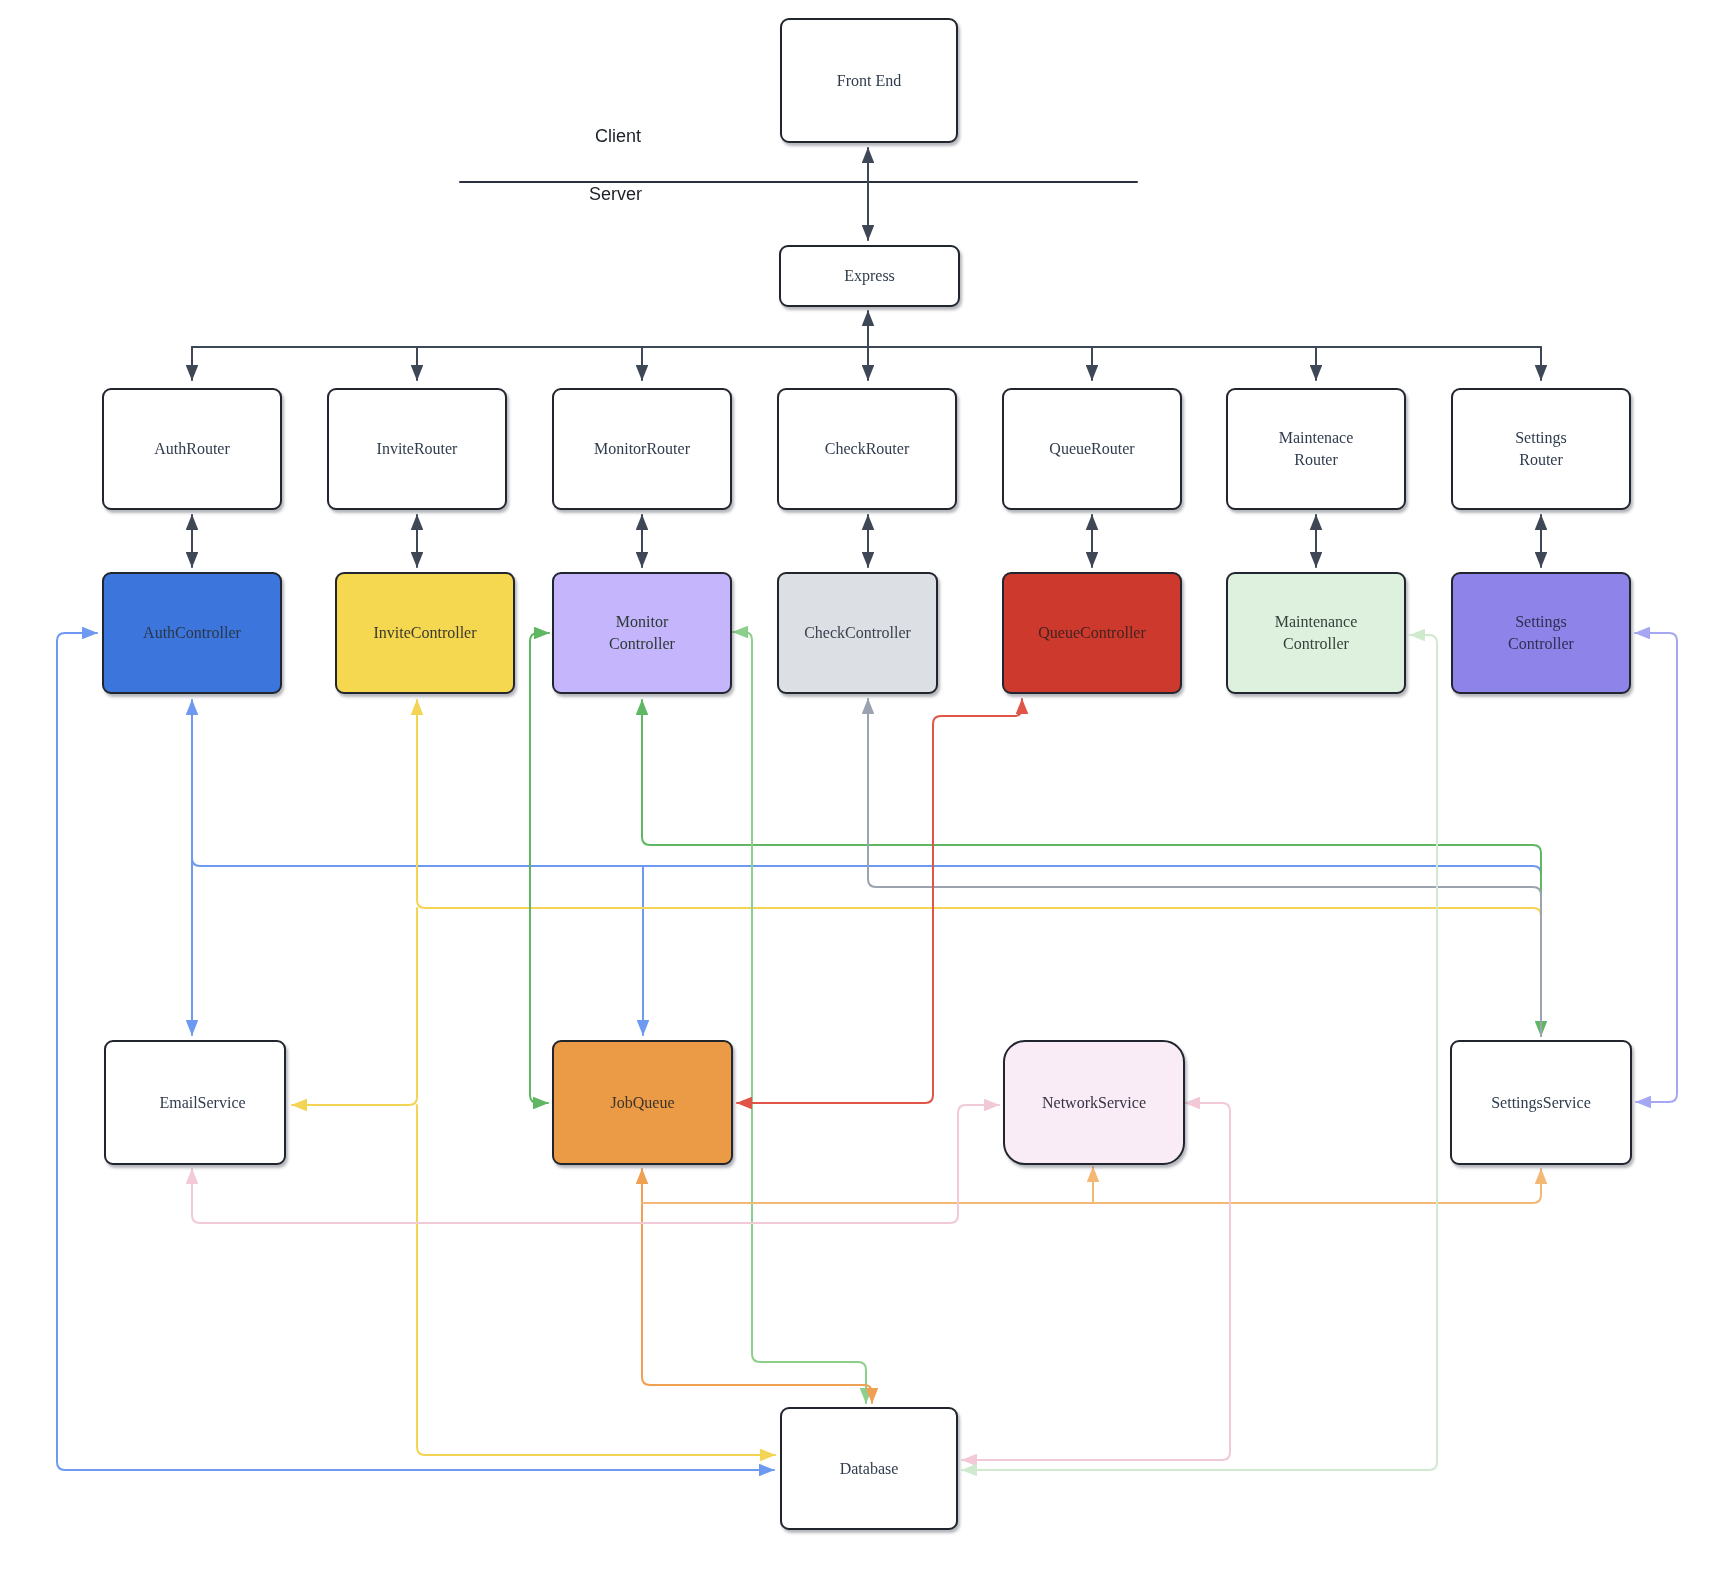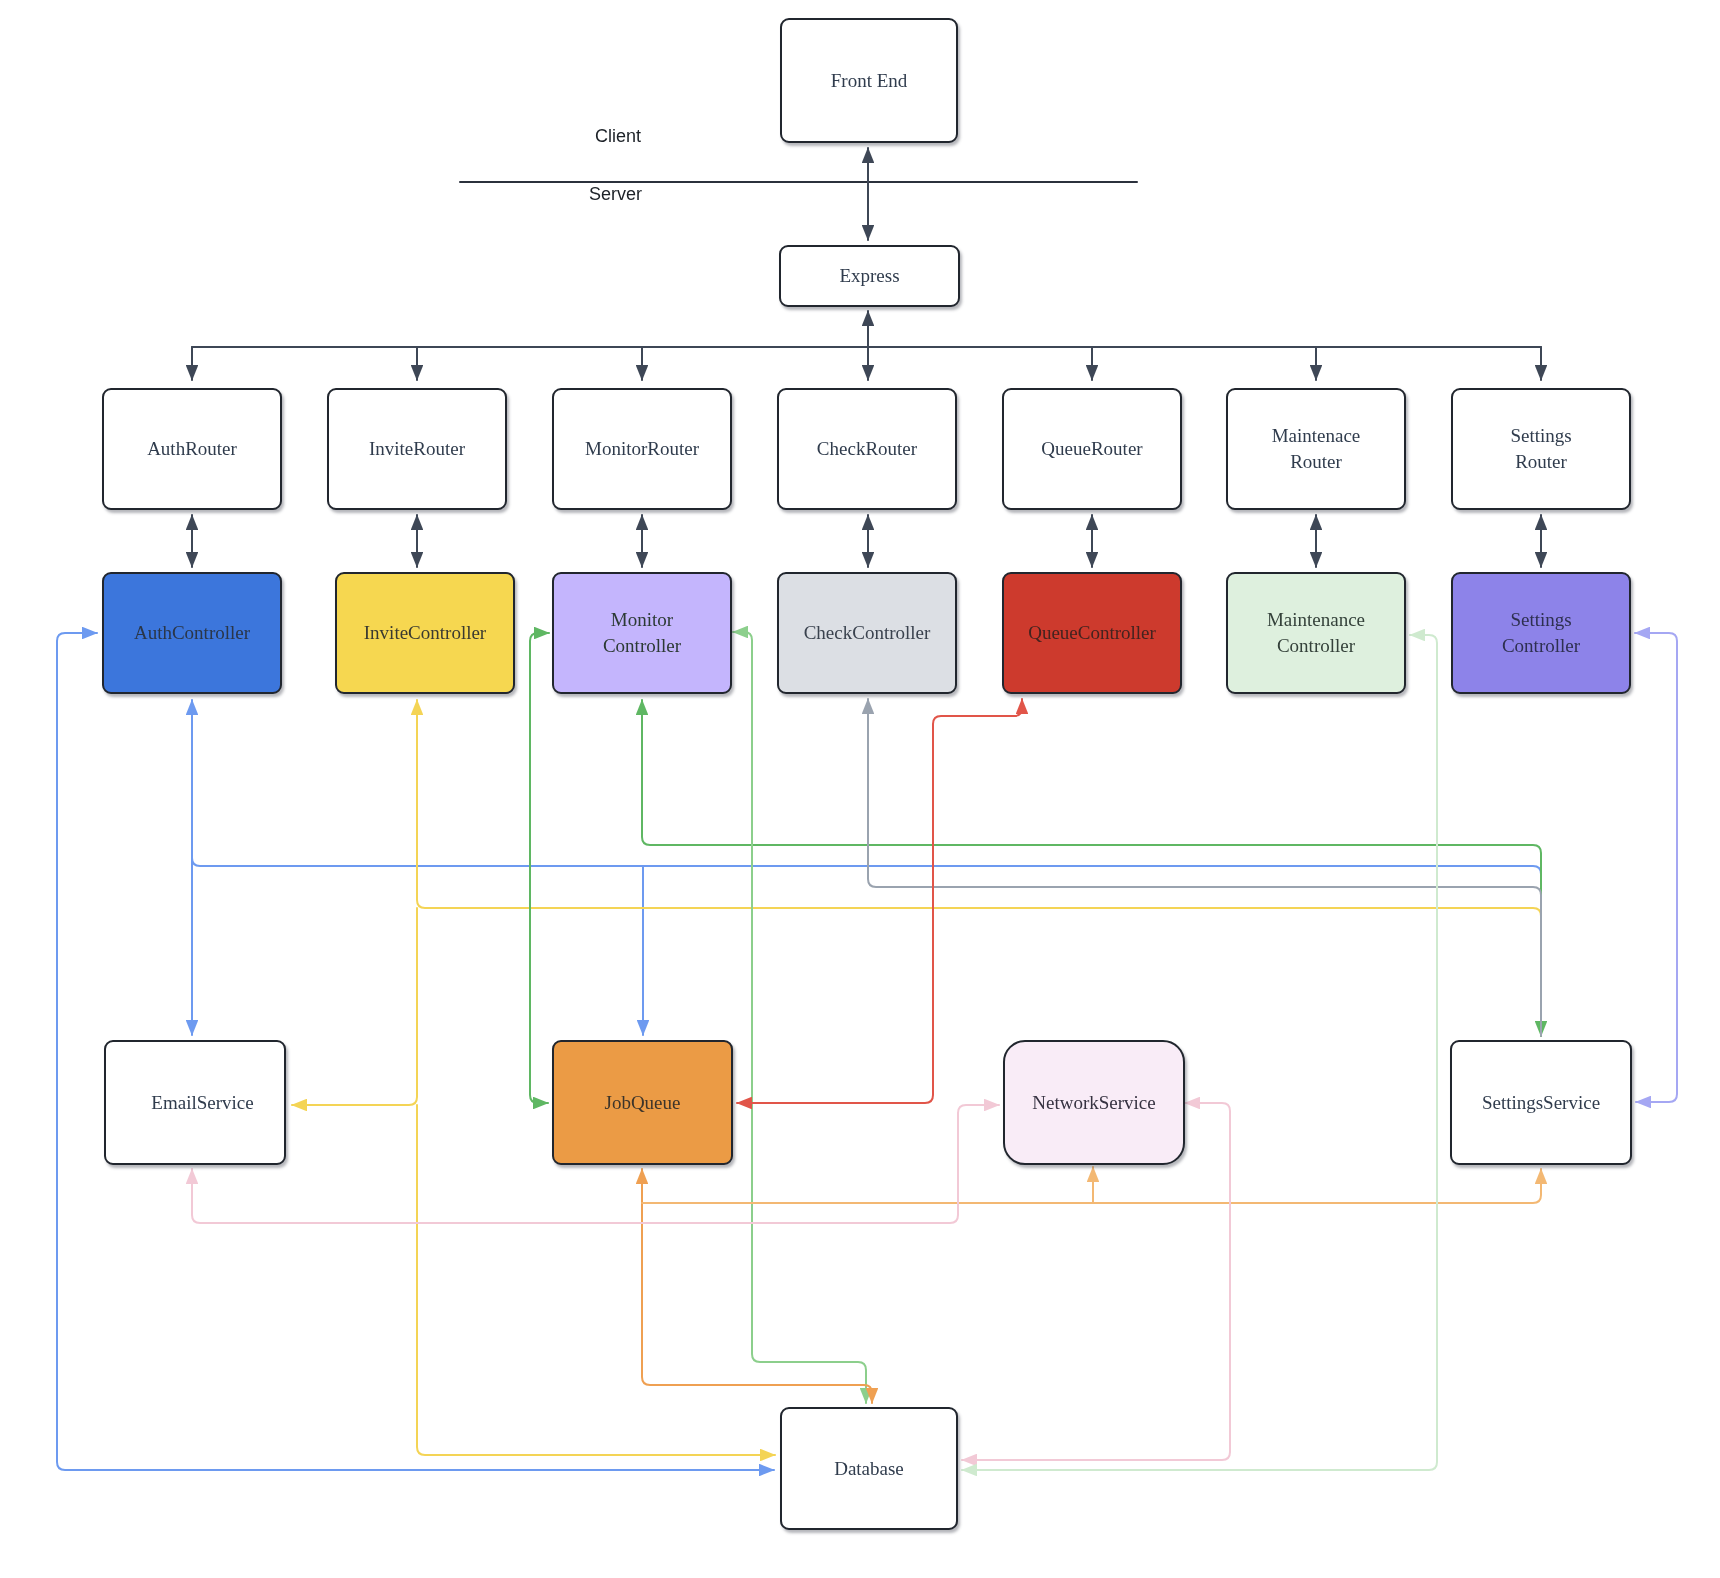--- a/index.html
+++ b/index.html
@@ -1,20 +1,20 @@
 <!DOCTYPE html>
 <html><head>
 <meta charset="utf-8">
 <style>
   html,body{margin:0;padding:0;background:#ffffff;}
   .stage{position:relative;width:1720px;height:1578px;background:#ffffff;overflow:hidden;}
   .edges{position:absolute;left:0;top:0;width:100%;height:100%;}
   .node{position:absolute;box-sizing:border-box;border:2px solid #21262e;border-radius:9px;
         display:flex;align-items:center;justify-content:center;text-align:center;
-        font-family:"Liberation Serif", serif;font-size:19px;line-height:1.35;color:#303c4d;
+        font-family:"Liberation Serif", serif;font-size:16px;line-height:1.35;color:#303c4d;
         white-space:pre-line;box-shadow:2px 3px 3px rgba(60,63,75,.38);}
   .zone-label{position:absolute;font-family:Liberation Sans, sans-serif;font-size:18px;color:#1c2127;}
   .client-label{left:595px;top:126px;}
   .server-label{left:589px;top:184px;}
 </style>
 </head>
 <body>
 
 <div class="stage">
   <svg class="edges" viewBox="0 0 1720 1578">
@@ -103,21 +103,21 @@
       <div class="node" style="left: 777px; top: 388px; width: 180px; height: 122px; background: rgb(255, 255, 255); color: rgb(48, 60, 77);"><span>CheckRouter</span></div>
       <div class="node" style="left: 1002px; top: 388px; width: 180px; height: 122px; background: rgb(255, 255, 255); color: rgb(48, 60, 77);"><span>QueueRouter</span></div>
       <div class="node" style="left: 1226px; top: 388px; width: 180px; height: 122px; background: rgb(255, 255, 255); color: rgb(48, 60, 77);"><span>Maintenace
 Router</span></div>
       <div class="node" style="left: 1451px; top: 388px; width: 180px; height: 122px; background: rgb(255, 255, 255); color: rgb(48, 60, 77);"><span>Settings
 Router</span></div>
       <div class="node" style="left: 102px; top: 572px; width: 180px; height: 122px; background: rgb(60, 118, 220); color: rgb(42, 54, 72);"><span>AuthController</span></div>
       <div class="node" style="left: 335px; top: 572px; width: 180px; height: 122px; background: rgb(246, 215, 80); color: rgb(58, 58, 48);"><span>InviteController</span></div>
       <div class="node" style="left: 552px; top: 572px; width: 180px; height: 122px; background: #c4b5fd; color: rgb(44, 58, 52);"><span>Monitor
 Controller</span></div>
-      <div class="node" style="left: 777px; top: 572px; width: 180px; height: 122px; background: rgb(220, 223, 228); color: rgb(58, 66, 78);"><span>CheckController</span></div>
+      <div class="node" style="left: 777px; top: 572px; width: 161px; height: 122px; background: rgb(220, 223, 228); color: rgb(58, 66, 78);"><span>CheckController</span></div>
       <div class="node" style="left: 1002px; top: 572px; width: 180px; height: 122px; background: rgb(205, 58, 45); color: rgb(67, 35, 31);"><span>QueueController</span></div>
       <div class="node" style="left: 1226px; top: 572px; width: 180px; height: 122px; background: rgb(222, 240, 222); color: rgb(52, 65, 58);"><span>Maintenance
 Controller</span></div>
       <div class="node" style="left: 1451px; top: 572px; width: 180px; height: 122px; background: rgb(141, 131, 233); color: rgb(46, 48, 80);"><span>Settings
 Controller</span></div>
       <div class="node" style="left: 104px; top: 1040px; width: 182px; height: 125px; background: rgb(255, 255, 255); color: rgb(48, 60, 77); padding-left: 15px;"><span>EmailService</span></div>
       <div class="node" style="left: 552px; top: 1040px; width: 181px; height: 125px; background: rgb(235, 155, 69); color: rgb(60, 52, 42);"><span>JobQueue</span></div>
       <div class="node" style="left: 1003px; top: 1040px; width: 182px; height: 125px; background: rgb(249, 236, 247); color: rgb(54, 50, 65); border-radius: 22px;"><span>NetworkService</span></div>
       <div class="node" style="left: 1450px; top: 1040px; width: 182px; height: 125px; background: rgb(255, 255, 255); color: rgb(48, 60, 77);"><span>SettingsService</span></div>
       <div class="node" style="left: 780px; top: 1407px; width: 178px; height: 123px; background: rgb(255, 255, 255); color: rgb(48, 60, 77);"><span>Database</span></div>

